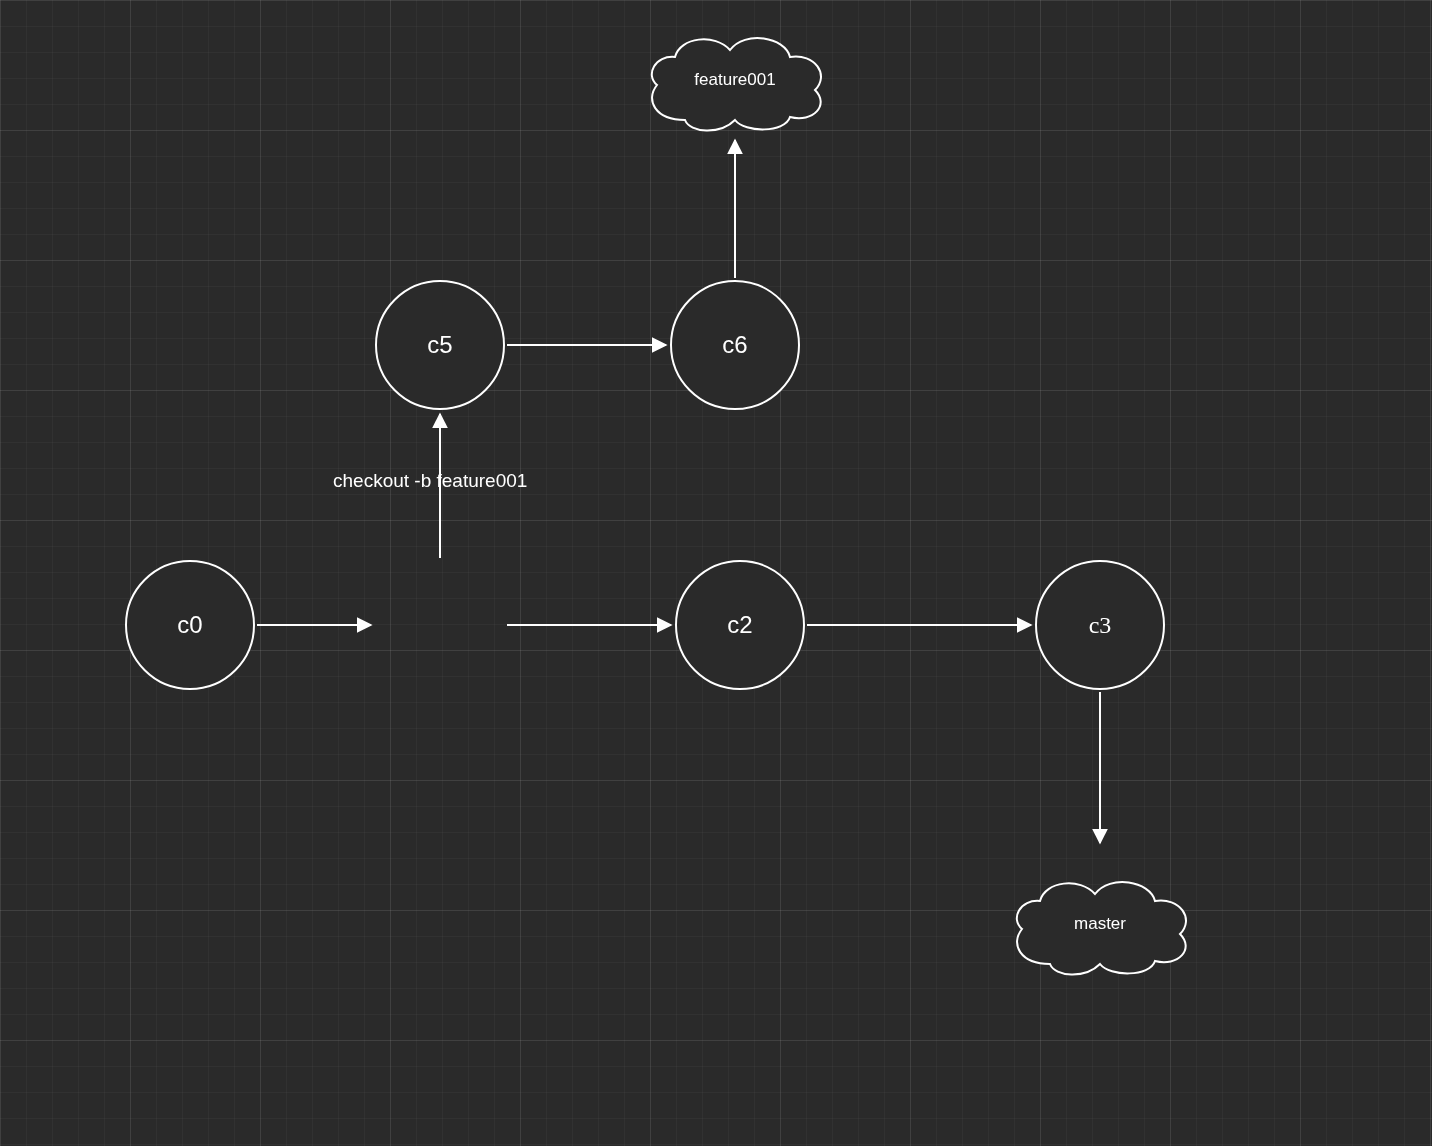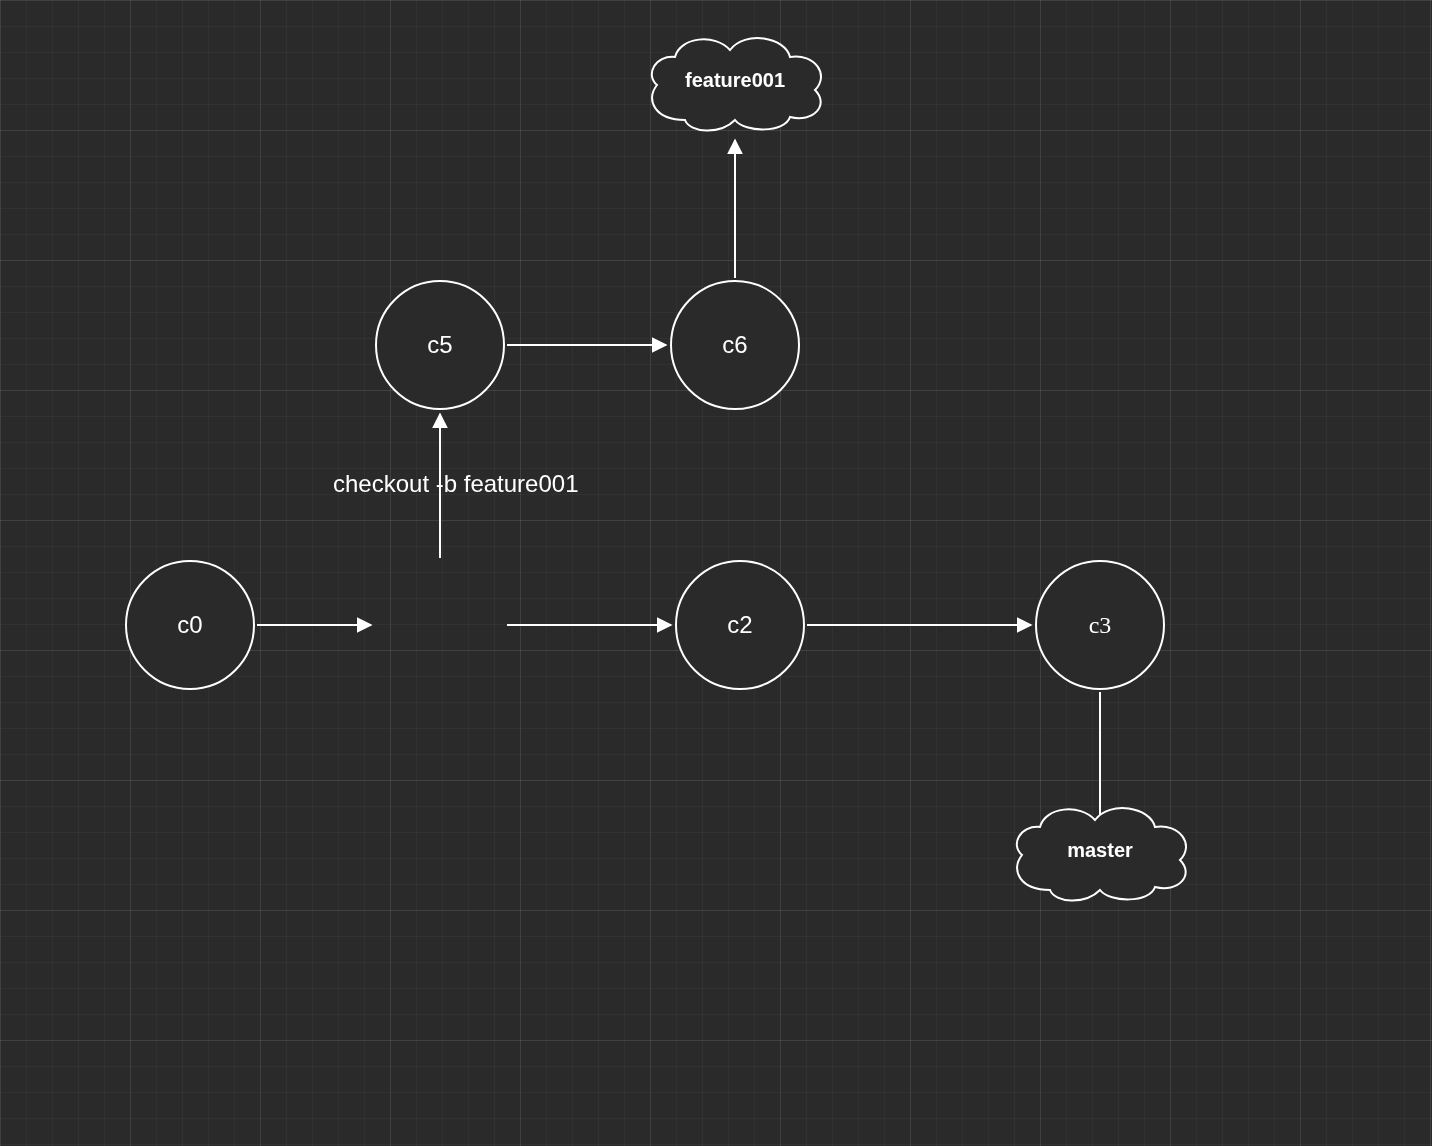--- a/index.html
+++ b/index.html
@@ -35,37 +35,37 @@
     font-size: 24px;
     font-weight: 500;
     box-sizing: border-box;
   }
   .cloud {
     position: absolute;
     color: #fff;
     display: flex;
     align-items: center;
     justify-content: center;
-    font-size: 20px;
-    font-weight: 700;
+    font-size: 17px;
+    font-weight: 400;
   }
   .cloud svg {
     position: absolute;
     top: 0; left: 0;
     width: 100%;
     height: 100%;
   }
   .cloud .label {
     position: relative;
     z-index: 2;
   }
   .edge-label {
     position: absolute;
     color: #fff;
-    font-size: 24px;
+    font-size: 19px;
     white-space: nowrap;
   }
   svg.edges {
     position: absolute;
     top: 0; left: 0;
     width: 1432px;
     height: 1146px;
     pointer-events: none;
   }
 </style>
@@ -112,21 +112,21 @@
     <span>c6</span>
   </div>
 
   <div class="cloud" style="left:635px; top:25px; width:200px; height:110px;">
     <svg viewBox="0 0 200 110">
       <path d="M50,95 C20,95 10,75 22,60 C10,50 20,30 40,32 C45,12 80,8 95,25 C110,5 150,12 155,32 C180,28 195,50 180,65 C195,80 178,98 155,92 C150,108 110,108 100,95 C85,110 55,108 50,95 Z" fill="#2a2a2a" stroke="#fff" stroke-width="2"></path>
     </svg>
     <span class="label">feature001</span>
   </div>
 
-  <div class="cloud" style="left:1000px; top:795px; width:200px; height:110px;">
+  <div class="cloud" style="left:1000px; top:869px; width:200px; height:110px;">
     <svg viewBox="0 0 200 110">
       <path d="M50,95 C20,95 10,75 22,60 C10,50 20,30 40,32 C45,12 80,8 95,25 C110,5 150,12 155,32 C180,28 195,50 180,65 C195,80 178,98 155,92 C150,108 110,108 100,95 C85,110 55,108 50,95 Z" fill="#2a2a2a" stroke="#fff" stroke-width="2"></path>
     </svg>
     <span class="label">master</span>
   </div>
 
   <div class="edge-label" style="left:333px; top:470px;">checkout -b feature001</div>
 
 </div>
 

